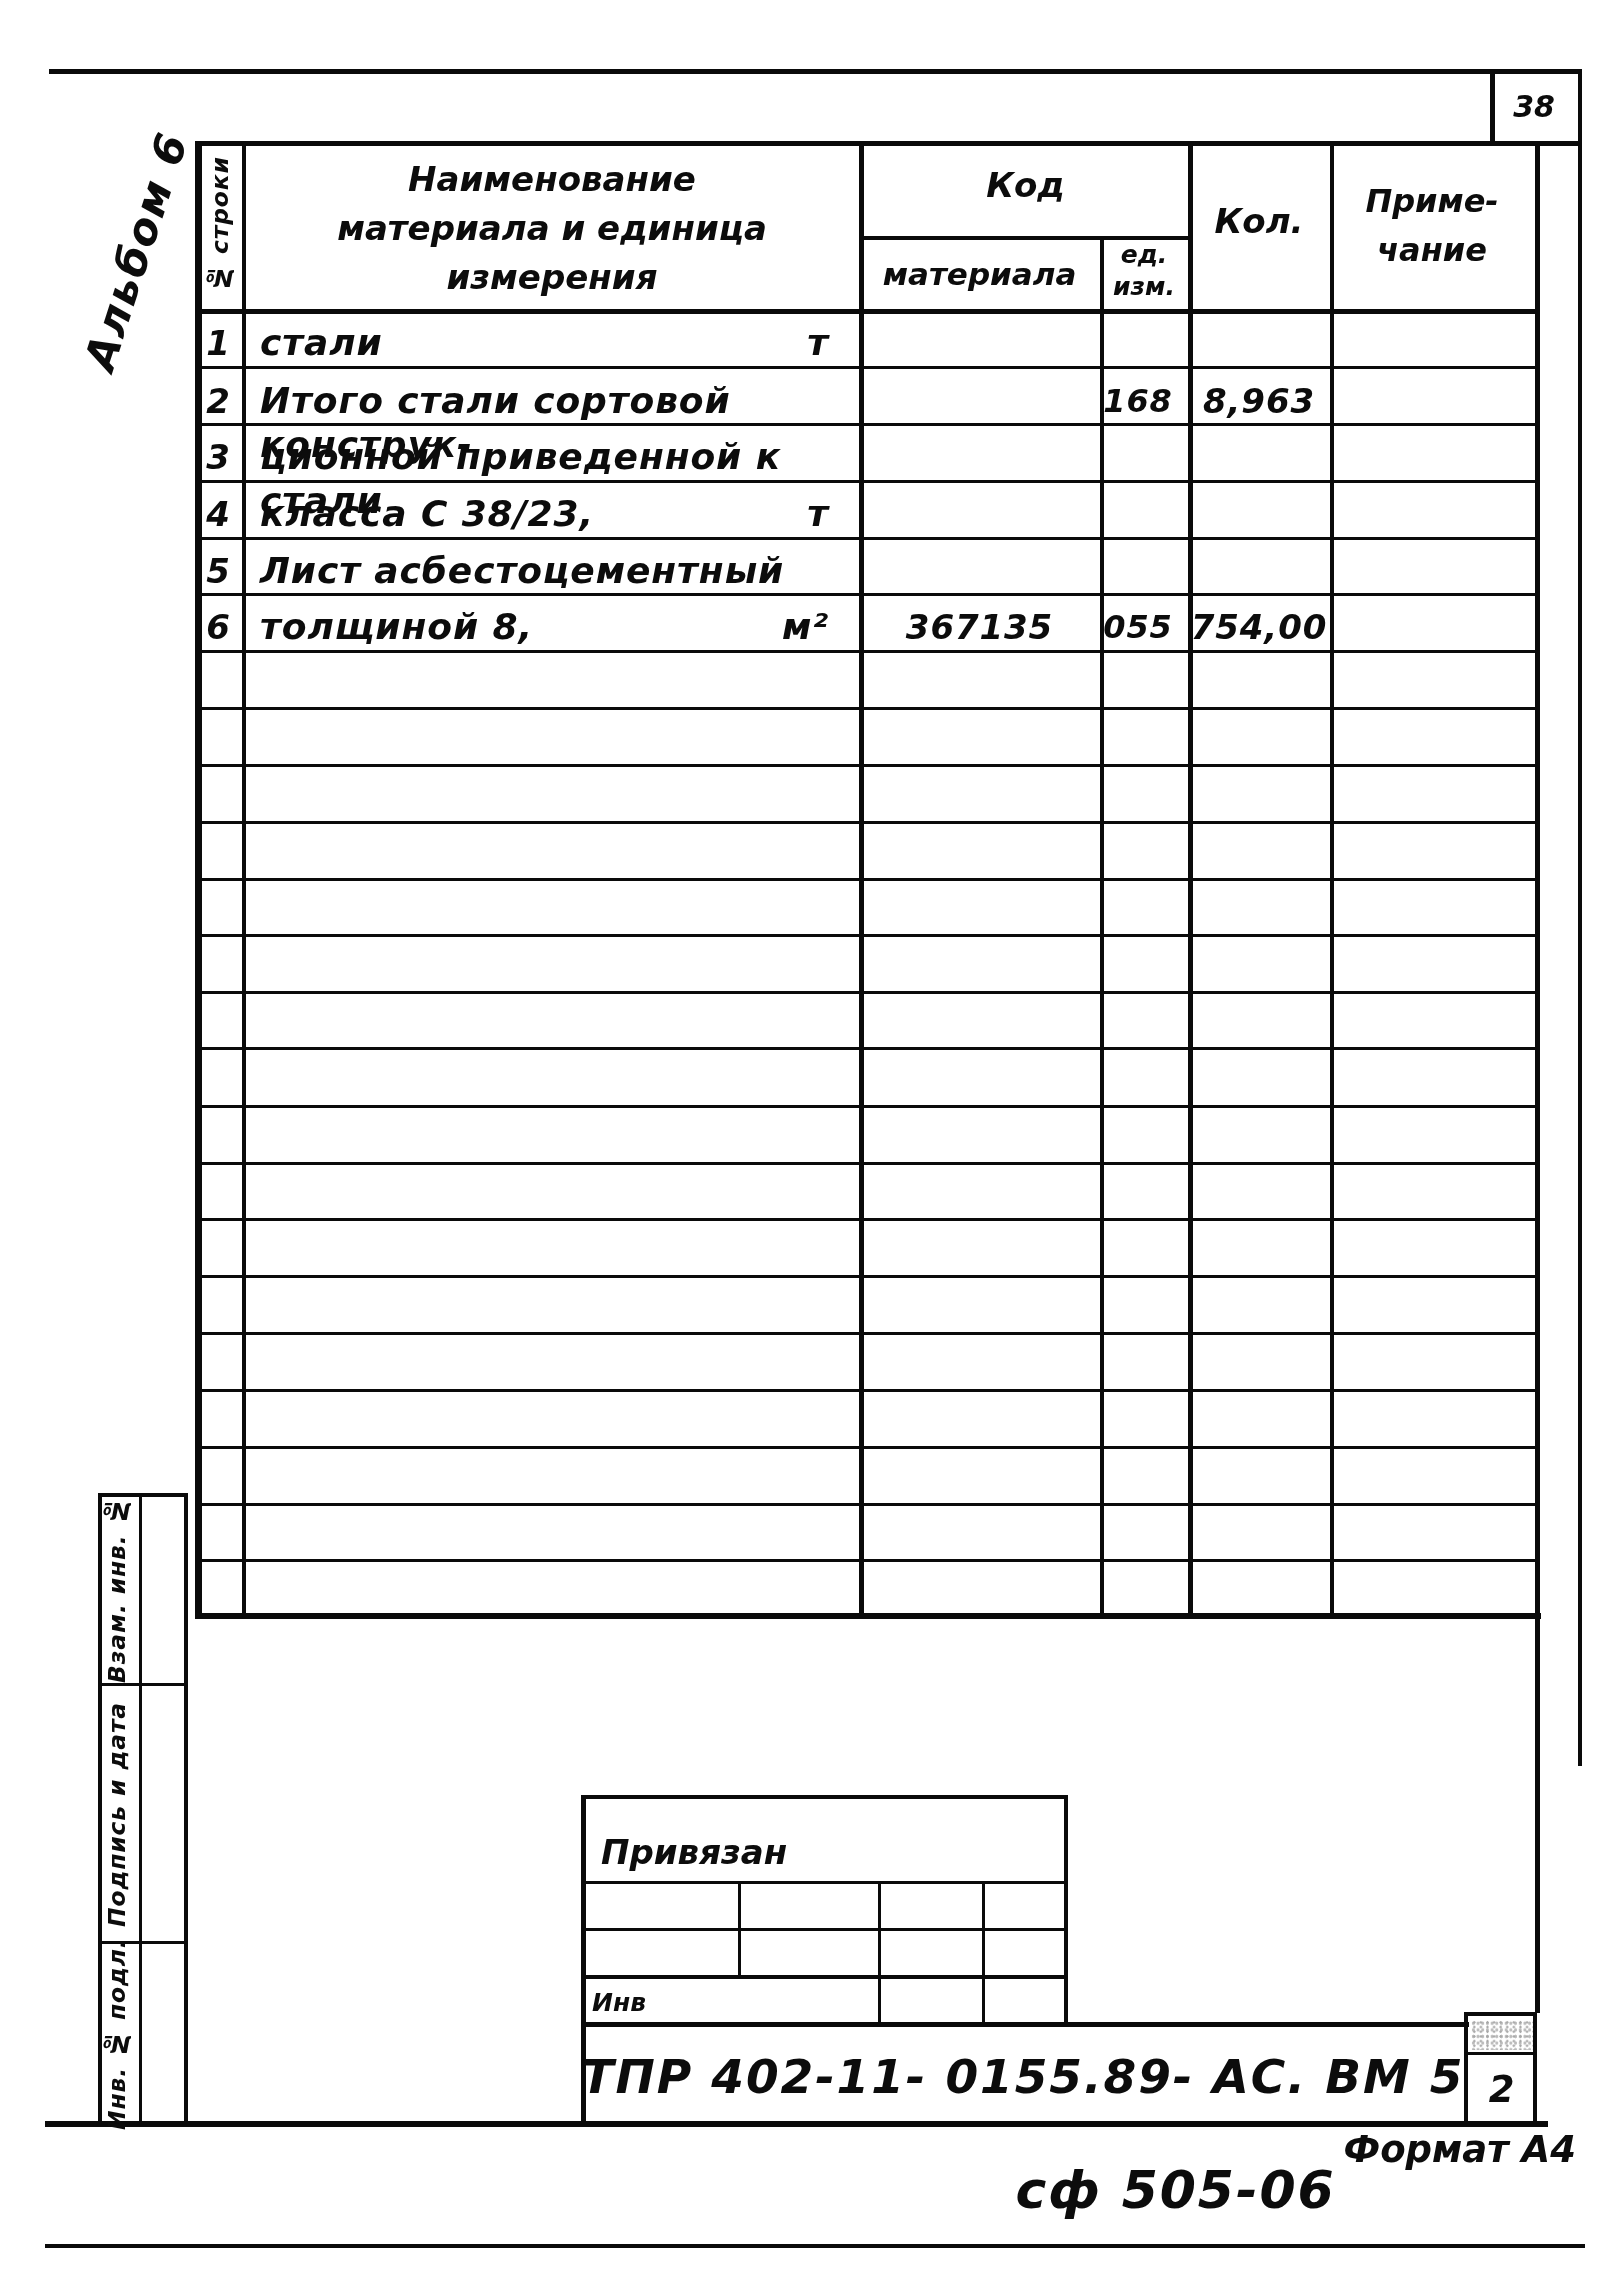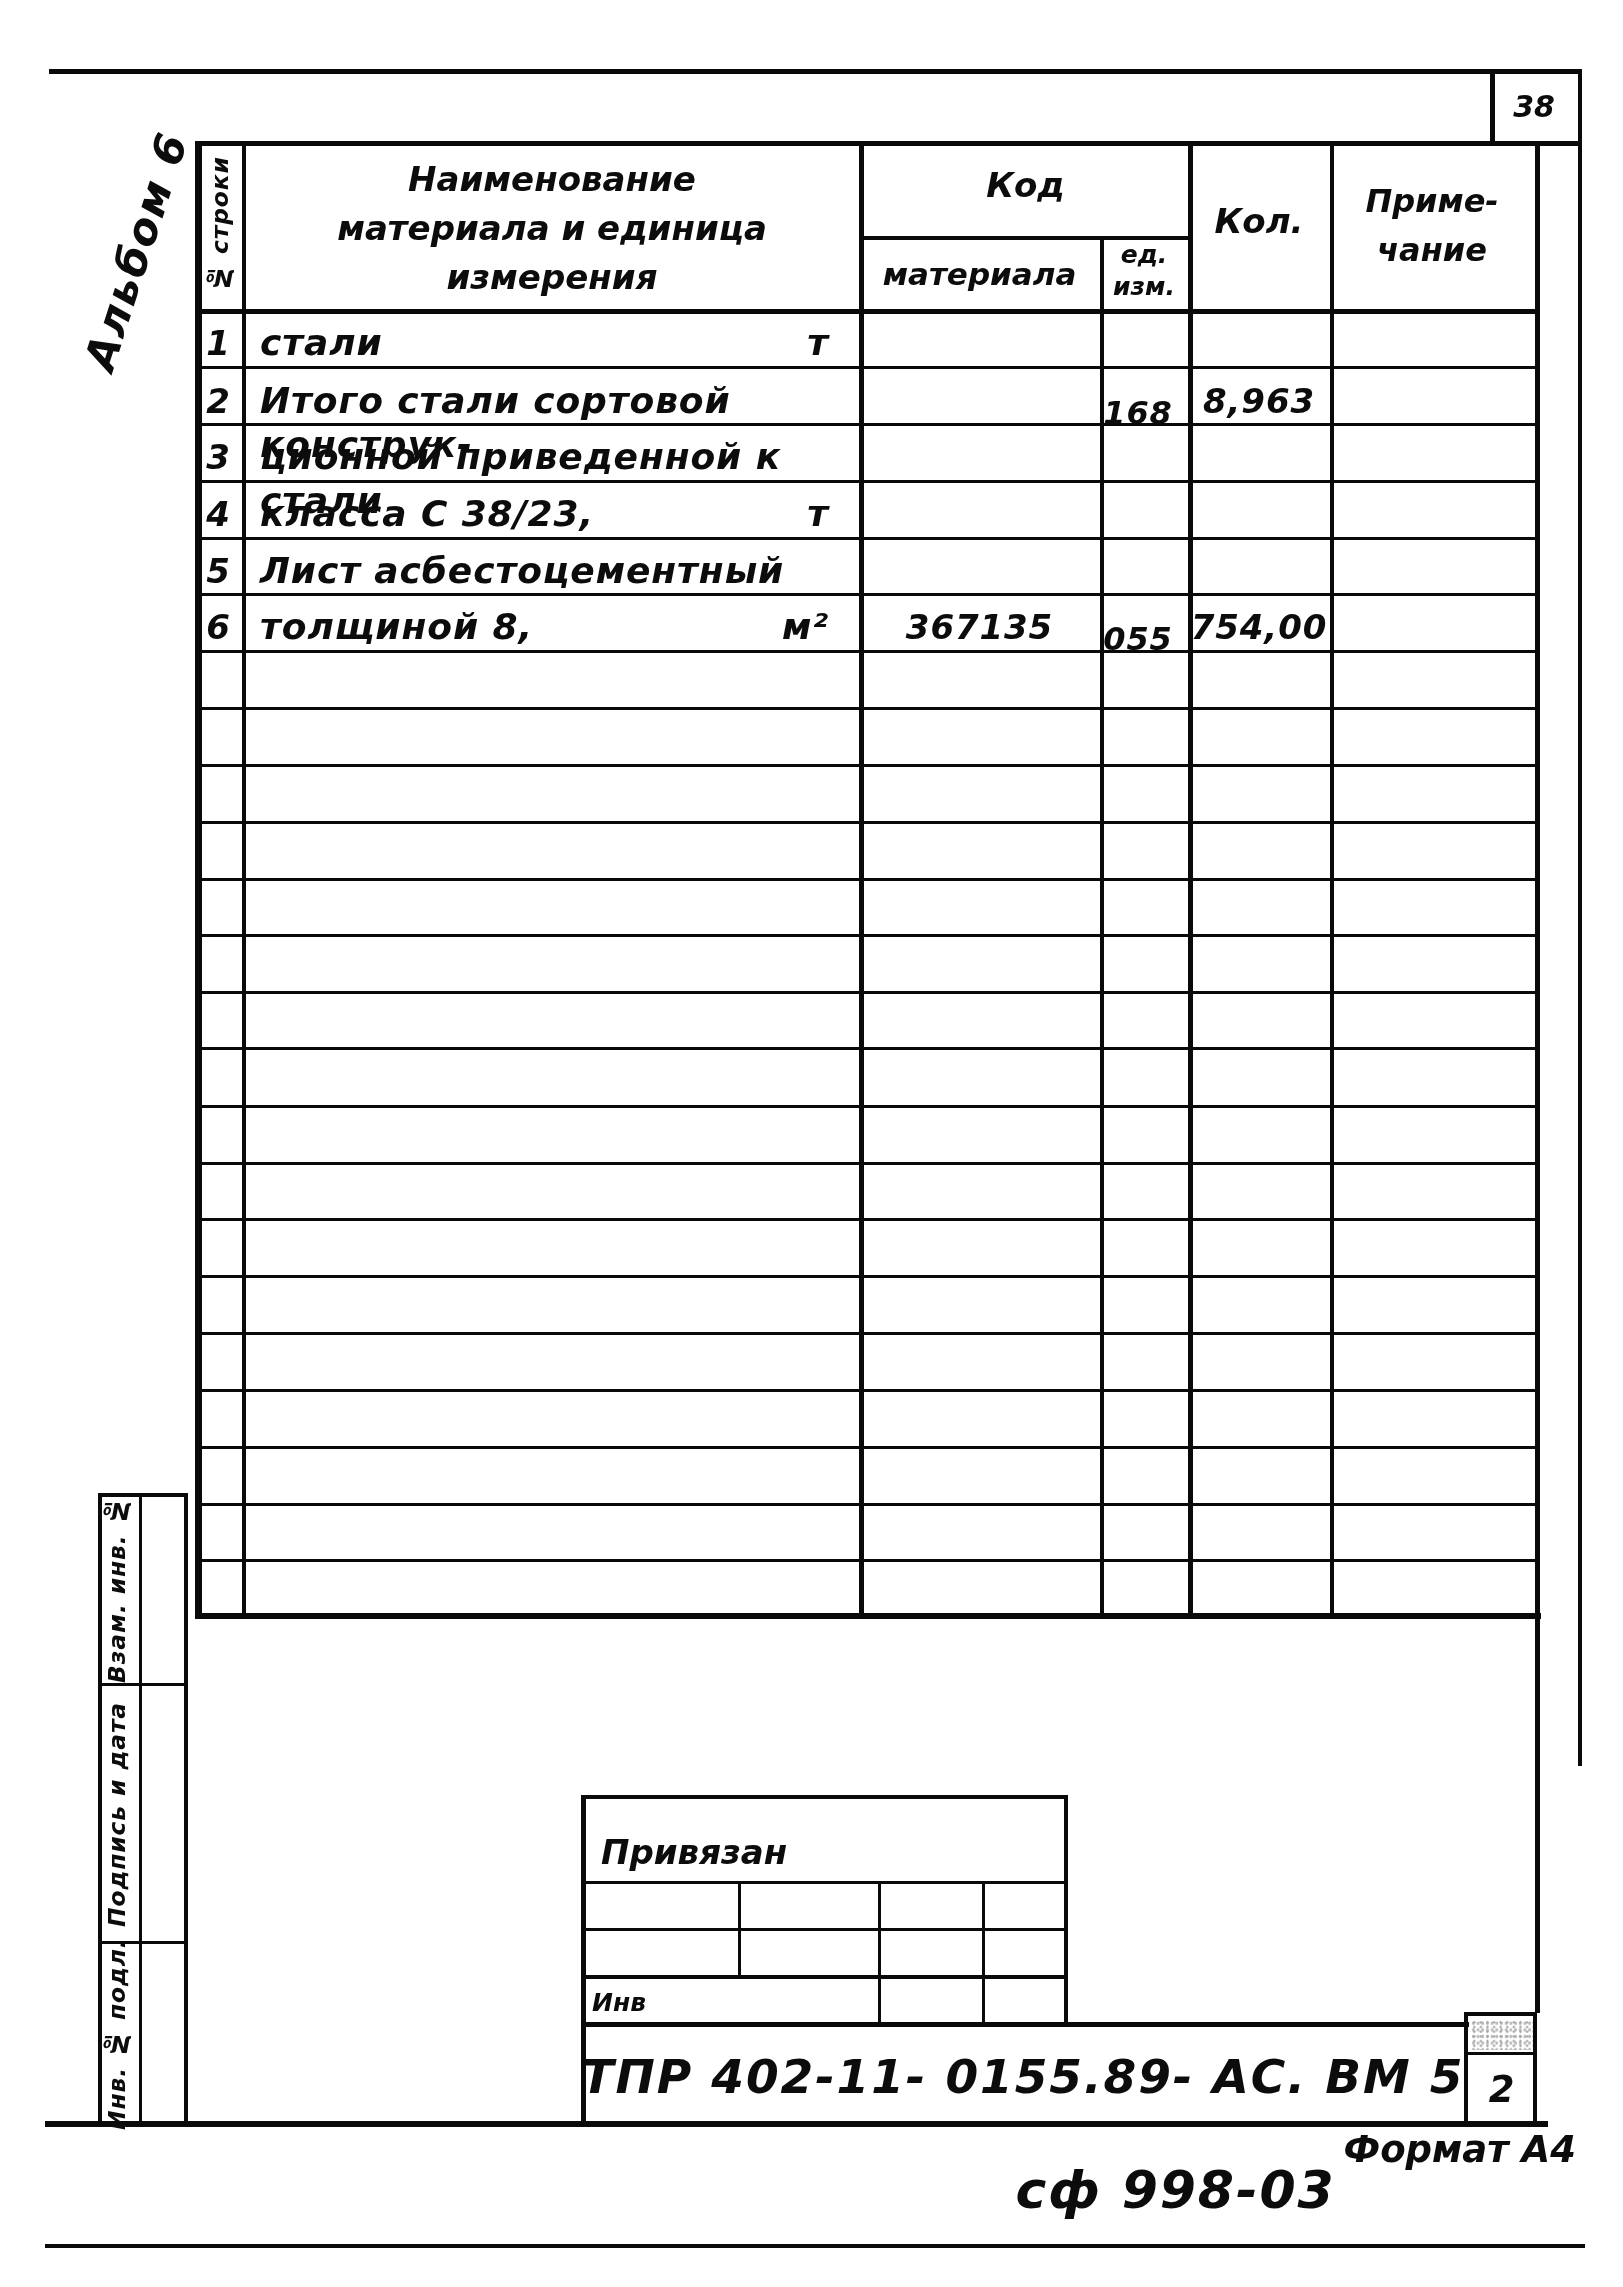--- a/index.html
+++ b/index.html
@@ -23,21 +23,21 @@
   .h-unit{left:1100px;top:236px;width:88px;height:69px;font-size:25px;line-height:32px;}
   .h-qty{left:1188px;top:193px;width:142px;height:56px;font-size:34px;}
   .h-note{left:1330px;top:174px;width:204px;height:103px;font-size:32px;line-height:49px;}
   
   .cell{position:absolute;height:44px;line-height:44px;font-size:36px;letter-spacing:0.9px;}
   .r1{top:321px;} .r2{top:379px;} .r3{top:435px;} .r4{top:492px;} .r5{top:549px;} .r6{top:605px;}
   .c-no{left:195px;width:47px;text-align:center;font-size:34px;}
   .c-name{left:260px;width:600px;}
   .c-unit{left:656px;width:173px;text-align:right;}
   .c-code{left:859px;width:241px;text-align:center;font-size:34px;}
-  .c-ed{left:1100px;width:76px;text-align:center;font-size:32px;margin-top:12px;}
+  .c-ed{left:1100px;width:76px;text-align:center;font-size:32px;}
   .c-qty{left:1188px;width:142px;text-align:center;font-size:34px;}
   
   .m-label{left:94px;width:45px;font-size:23.4px;letter-spacing:0.9px;}
   
   .smudge{position:absolute;left:1471px;top:2020px;width:62px;height:30px;
     background-image:radial-gradient(#8a8a8a 1.3px,transparent 1.7px),radial-gradient(#a5a5a5 1.1px,transparent 1.5px);
     background-size:6.6px 4.7px,4.7px 6.6px;opacity:.75;filter:blur(0.6px);}
   .album{left:0px;top:223px;width:272px;height:56px;font-size:43px;transform:rotate(-72deg);letter-spacing:1.9px;}
   .pageno{left:1490px;top:77px;width:88px;height:58px;font-size:30px;}
   .doc{left:581px;top:2031px;width:884px;height:90px;font-size:47px;letter-spacing:1.9px;}
@@ -173,16 +173,16 @@
   <div class="txt rot m-label" style="top:1947px;height:174px;">Инв. № подл.</div>
 
   <div class="txt privyazan">Привязан</div>
   <div class="txt inv">Инв</div>
 
   <div class="txt center doc">ТПР 402-11- 0155.89- АС. ВМ 5</div>
   <div class="smudge"></div>
   <div class="txt center sheet">2</div>
 
   <div class="txt right format">Формат А4</div>
-  <div class="txt center sf">сф 998-03</div>
+  <div class="txt center sf">сф 505-06</div>
 
 </div>
 
 
 </body></html>

